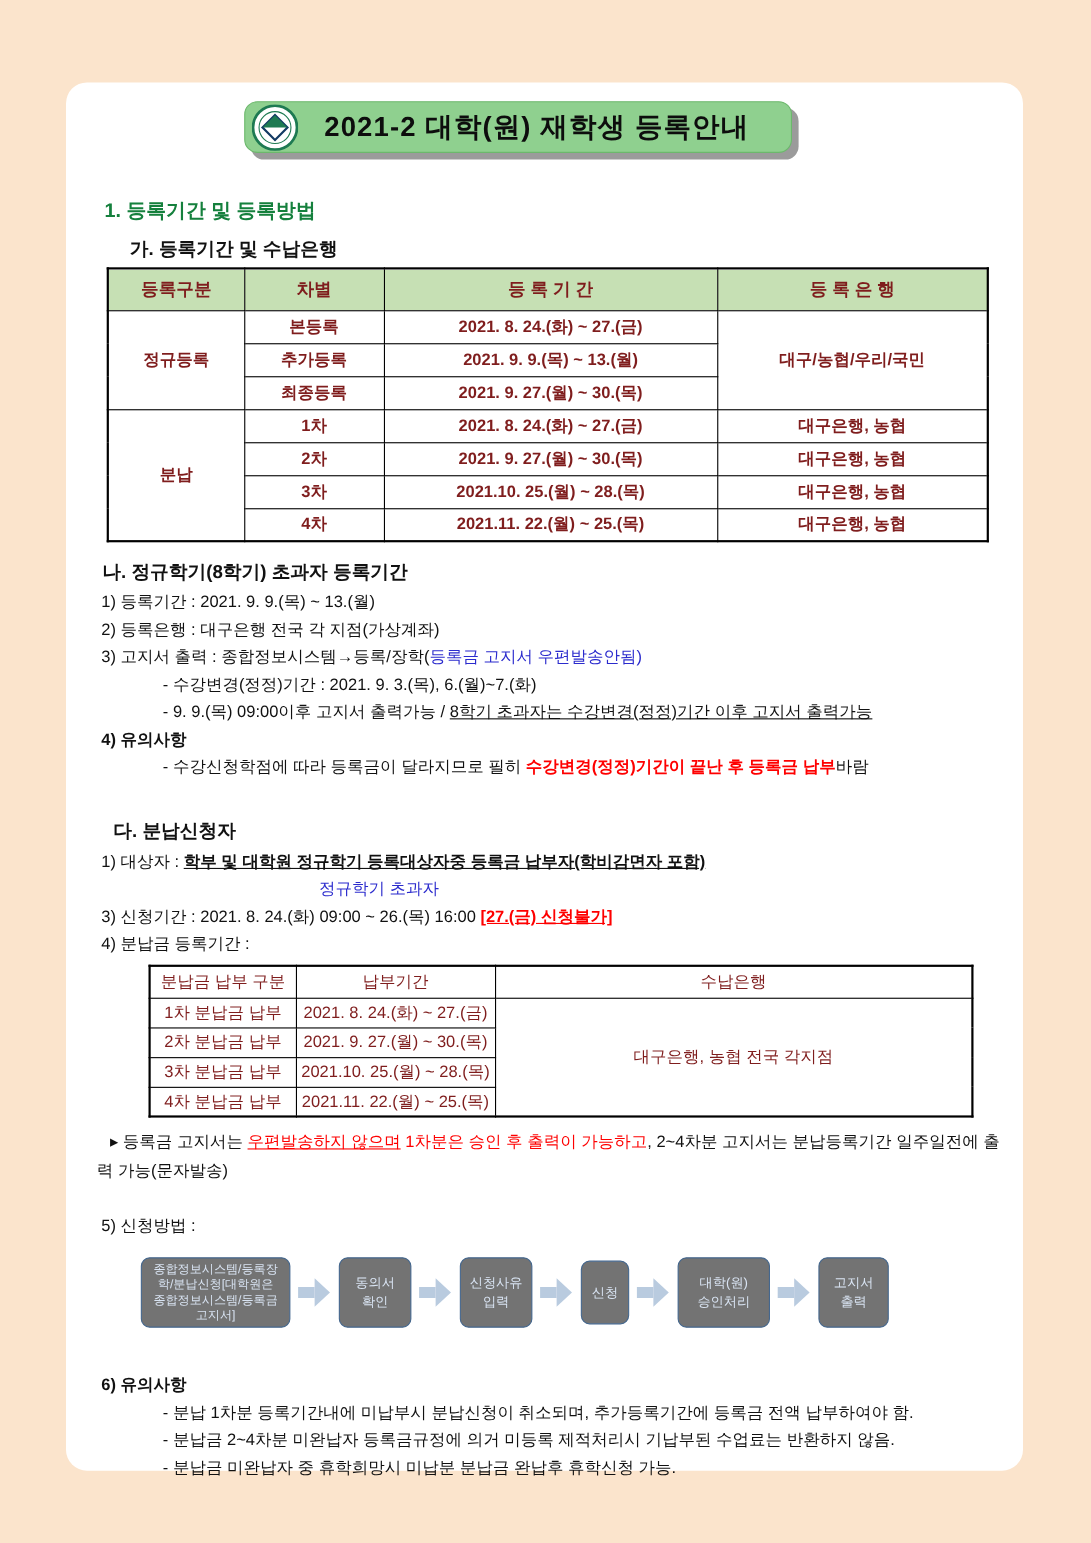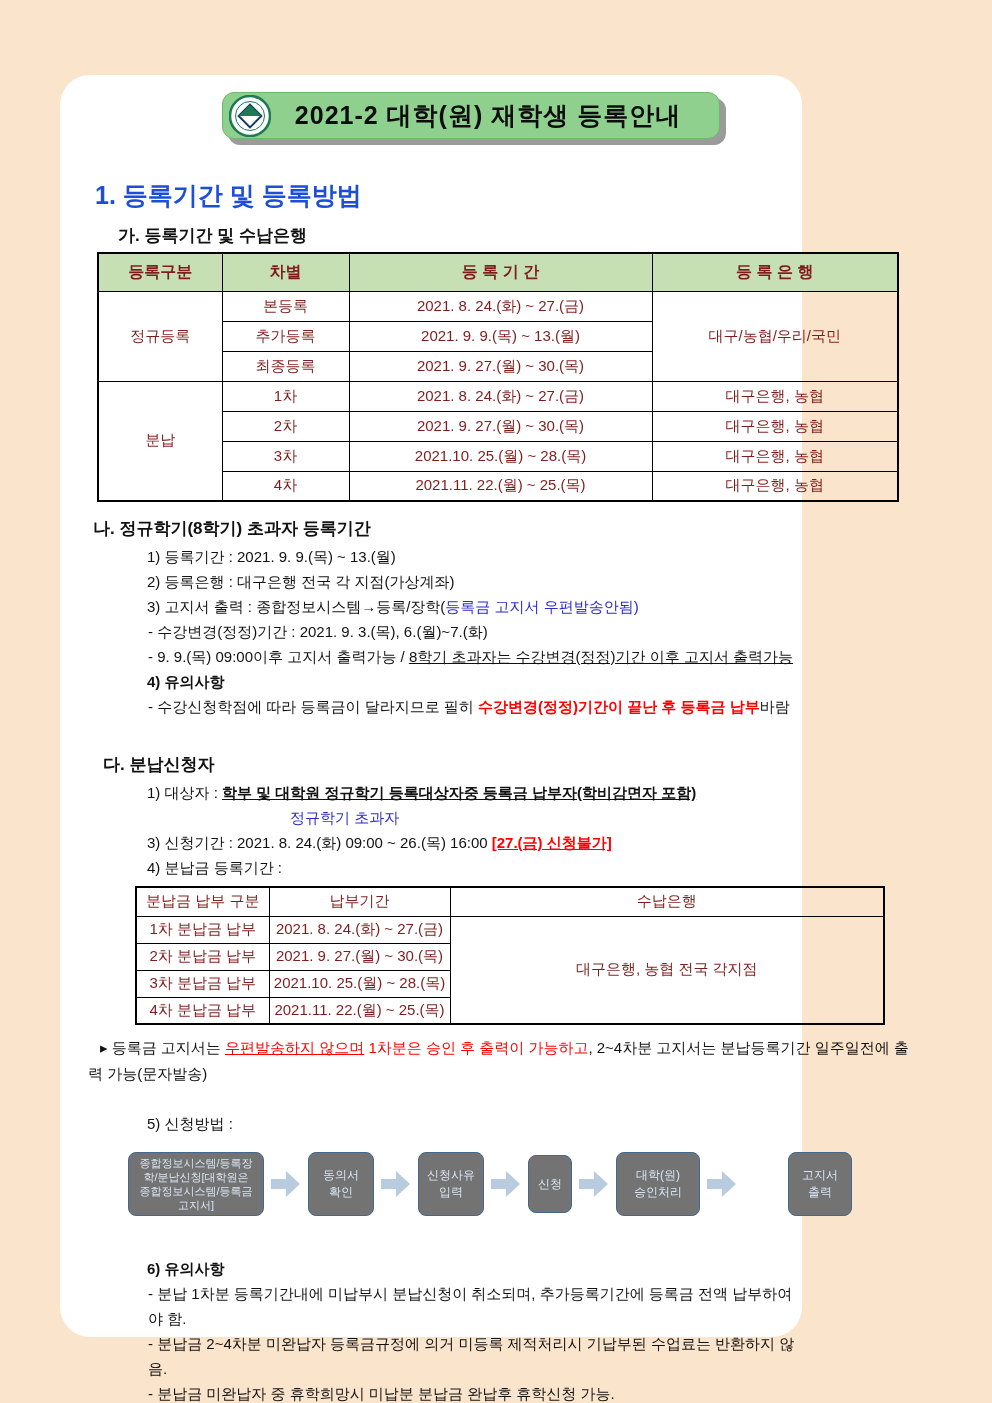--- a/index.html
+++ b/index.html
@@ -1,50 +1,50 @@
 <!DOCTYPE html>
 <html lang="ko"><head>
 <meta charset="utf-8">
 <style>
   * { margin:0; padding:0; box-sizing:border-box; }
   html,body { width:992px; }
   body { font-family:"Liberation Sans","DejaVu Sans",sans-serif; }
   .page { position:relative; width:992px; height:1403px; background:#fbe4cc; overflow:hidden; }
-  .panel { position:absolute; left:60px; top:75px; width:742px; height:1262px;
-           background:#ffffff; border-radius:30px; }
+  .panel { position:absolute; left:60px; top:75px; width:870px; height:1262px;
+           background:#ffffff; border-radius:19px; }
 
   
   .title-bar { position:relative; margin:17px 0 0 162px; width:498px; height:47px;
                background:#8fd08f; border:1px solid #6cb86c; border-radius:12px;
                box-shadow:6px 6px 0 #9b9b9b;
                display:flex; align-items:center; }
   .logo { display:inline-flex; width:42px; height:42px; margin-left:6px; flex:0 0 auto; }
   .title-text { flex:1; text-align:center; font-size:25px; font-weight:bold; color:#0d0d0d;
                 letter-spacing:1px; padding-right:14px; }
 
   
-  .h1 { margin:40px 0 0 35px; font-size:25px; font-weight:bold; color:#1d4ed8; }
+  .h1 { margin:40px 0 0 35px; font-size:18px; font-weight:bold; color:#15803d; }
   .h2 { font-size:17px; font-weight:bold; color:#111; }
   .h2-a { margin:12px 0 5px 58px; }
   .h2-b { margin:15px 0 4px 33px; }
   .h2-c { margin:34px 0 4px 43px; }
 
   
   table { border-collapse:collapse; table-layout:fixed; }
   td,th { border:1.5px solid #000; text-align:center; vertical-align:middle;
           font-size:15px; color:#7f1d1d; overflow:hidden; }
   .t1 { margin-left:37px; width:800px; border:2.5px solid #000; }
   .t1 th { height:38px; background:#c6e0b4; font-weight:bold; font-size:16px; }
-  .t1 td { height:30px; font-weight:normal; }
+  .t1 td { height:30px; font-weight:bold; }
   .t2 { margin:6px 0 0 75px; width:748px; border:2px solid #000; }
   .t2 th { height:29px; font-weight:normal; }
   .t2 td { height:27px; }
 
   
-  .li { margin-left:87px; font-size:15px; line-height:25px; color:#111; }
+  .li { margin-left:32px; font-size:15px; line-height:25px; color:#111; }
   .li-sub { margin-left:88px; }
   .li-sub2 { margin-left:230px; }
   .li-bold { font-weight:bold; }
   .blue { color:#2b2bcd; }
   .red { color:#fe0000; }
   .red-b { color:#fe0000; font-weight:bold; }
   .ul { text-decoration:underline; }
   .b-ul { font-weight:bold; text-decoration:underline; }
 
   .note { margin:10px 0 0 28px; width:834px; font-size:15px; line-height:26px;
@@ -52,21 +52,21 @@
 
   
   .flow { margin:16px 0 0 68px; display:flex; align-items:center; }
   .fbox { background:#737373; border:1px solid #44678e; border-radius:8px; color:#d9e4f3;
           display:flex; flex-direction:column; justify-content:center; align-items:center;
           text-align:center; font-size:12px; line-height:17px; height:64px; flex:0 0 auto; }
   .fbox-0 { width:136px; font-size:11px; line-height:14px; }
   .fbox-1,.fbox-2 { width:66px; }
   .fbox-3 { width:44px; height:58px; }
   .fbox-4 { width:84px; }
-  .fbox-5 { width:64px;margin-left:44px; }
+  .fbox-5 { width:64px; }
   .farrow { position:relative; width:30px; height:26px; margin:0 7px; flex:0 0 auto; }
   .farrow::before { content:""; position:absolute; left:0; top:8px; width:15px; height:10px;
                     background:#b9cbdf; }
   .farrow::after { content:""; position:absolute; left:15px; top:0;
                    border-top:13px solid transparent; border-bottom:13px solid transparent;
                    border-left:14px solid #b9cbdf; }
 </style>
 </head>
 <body>
 

